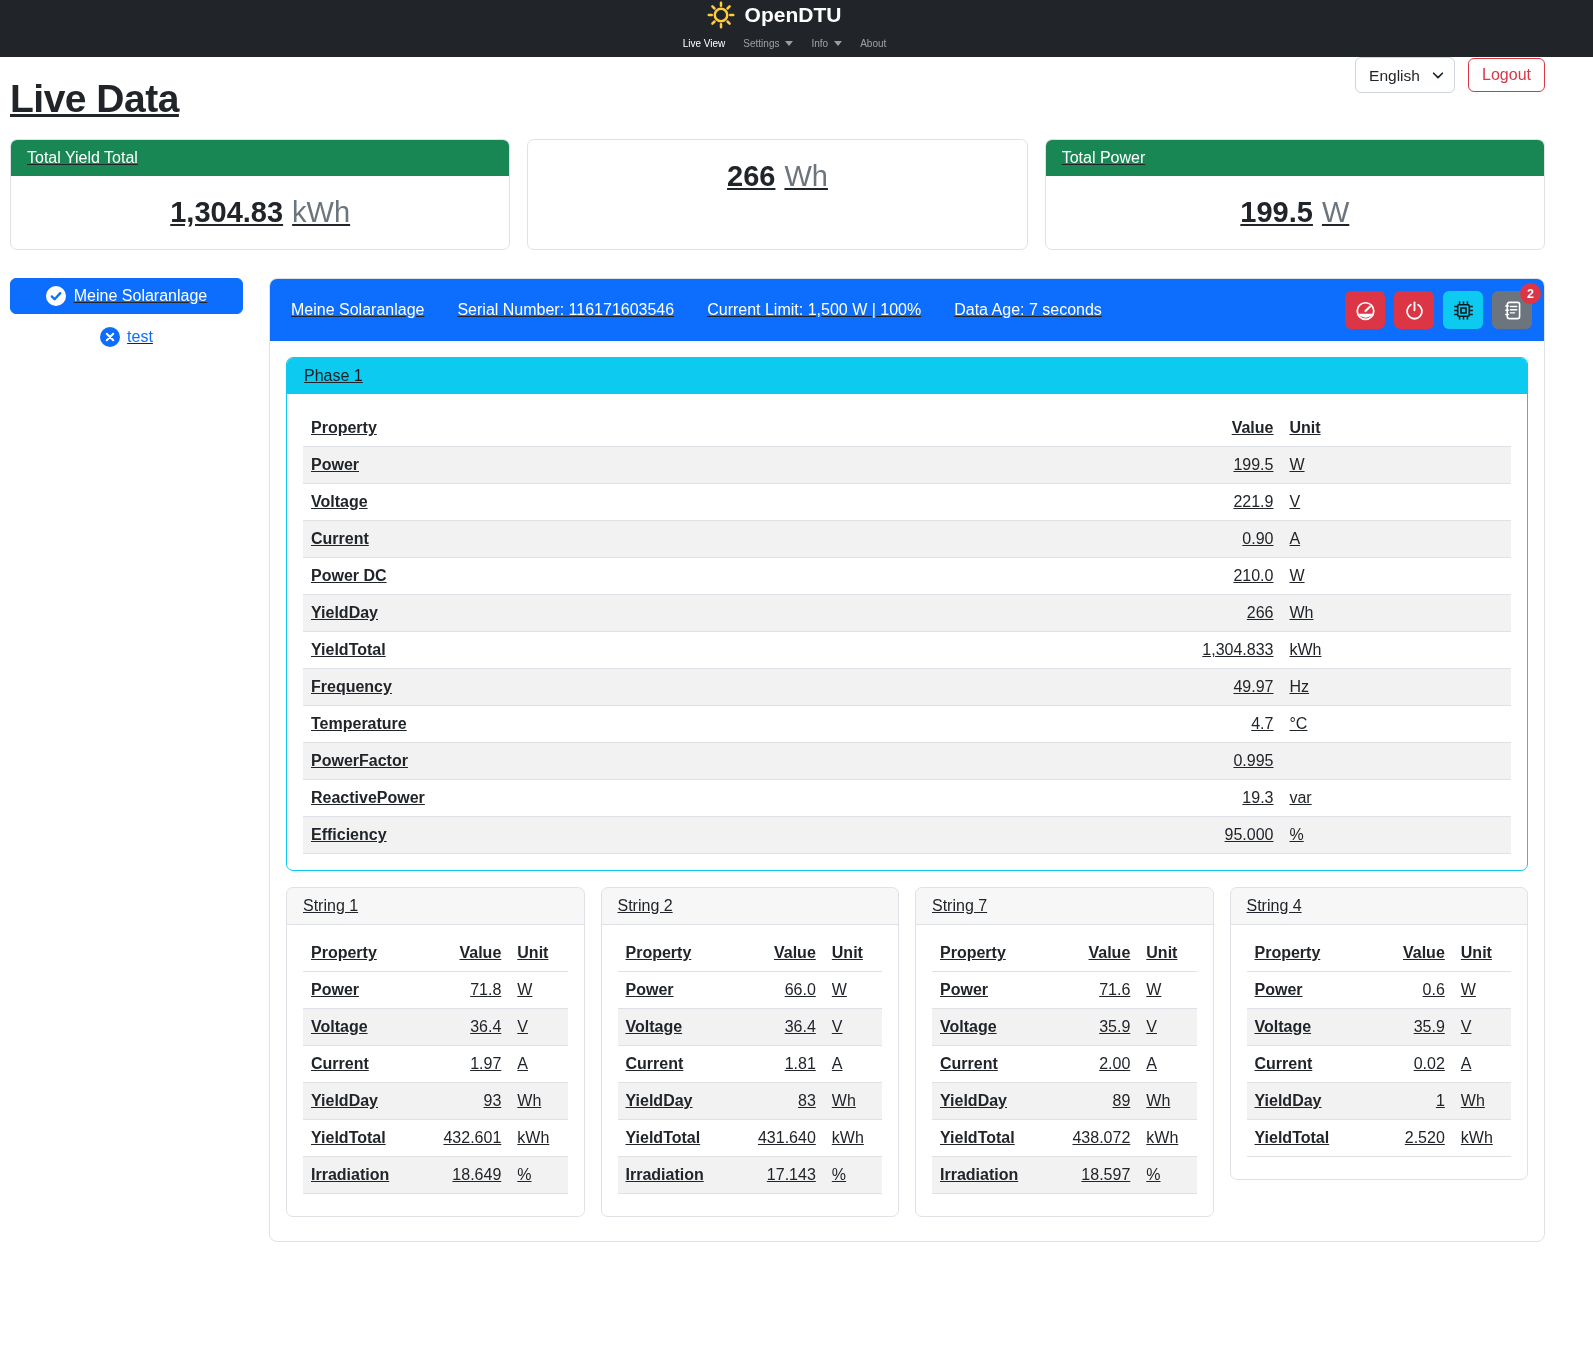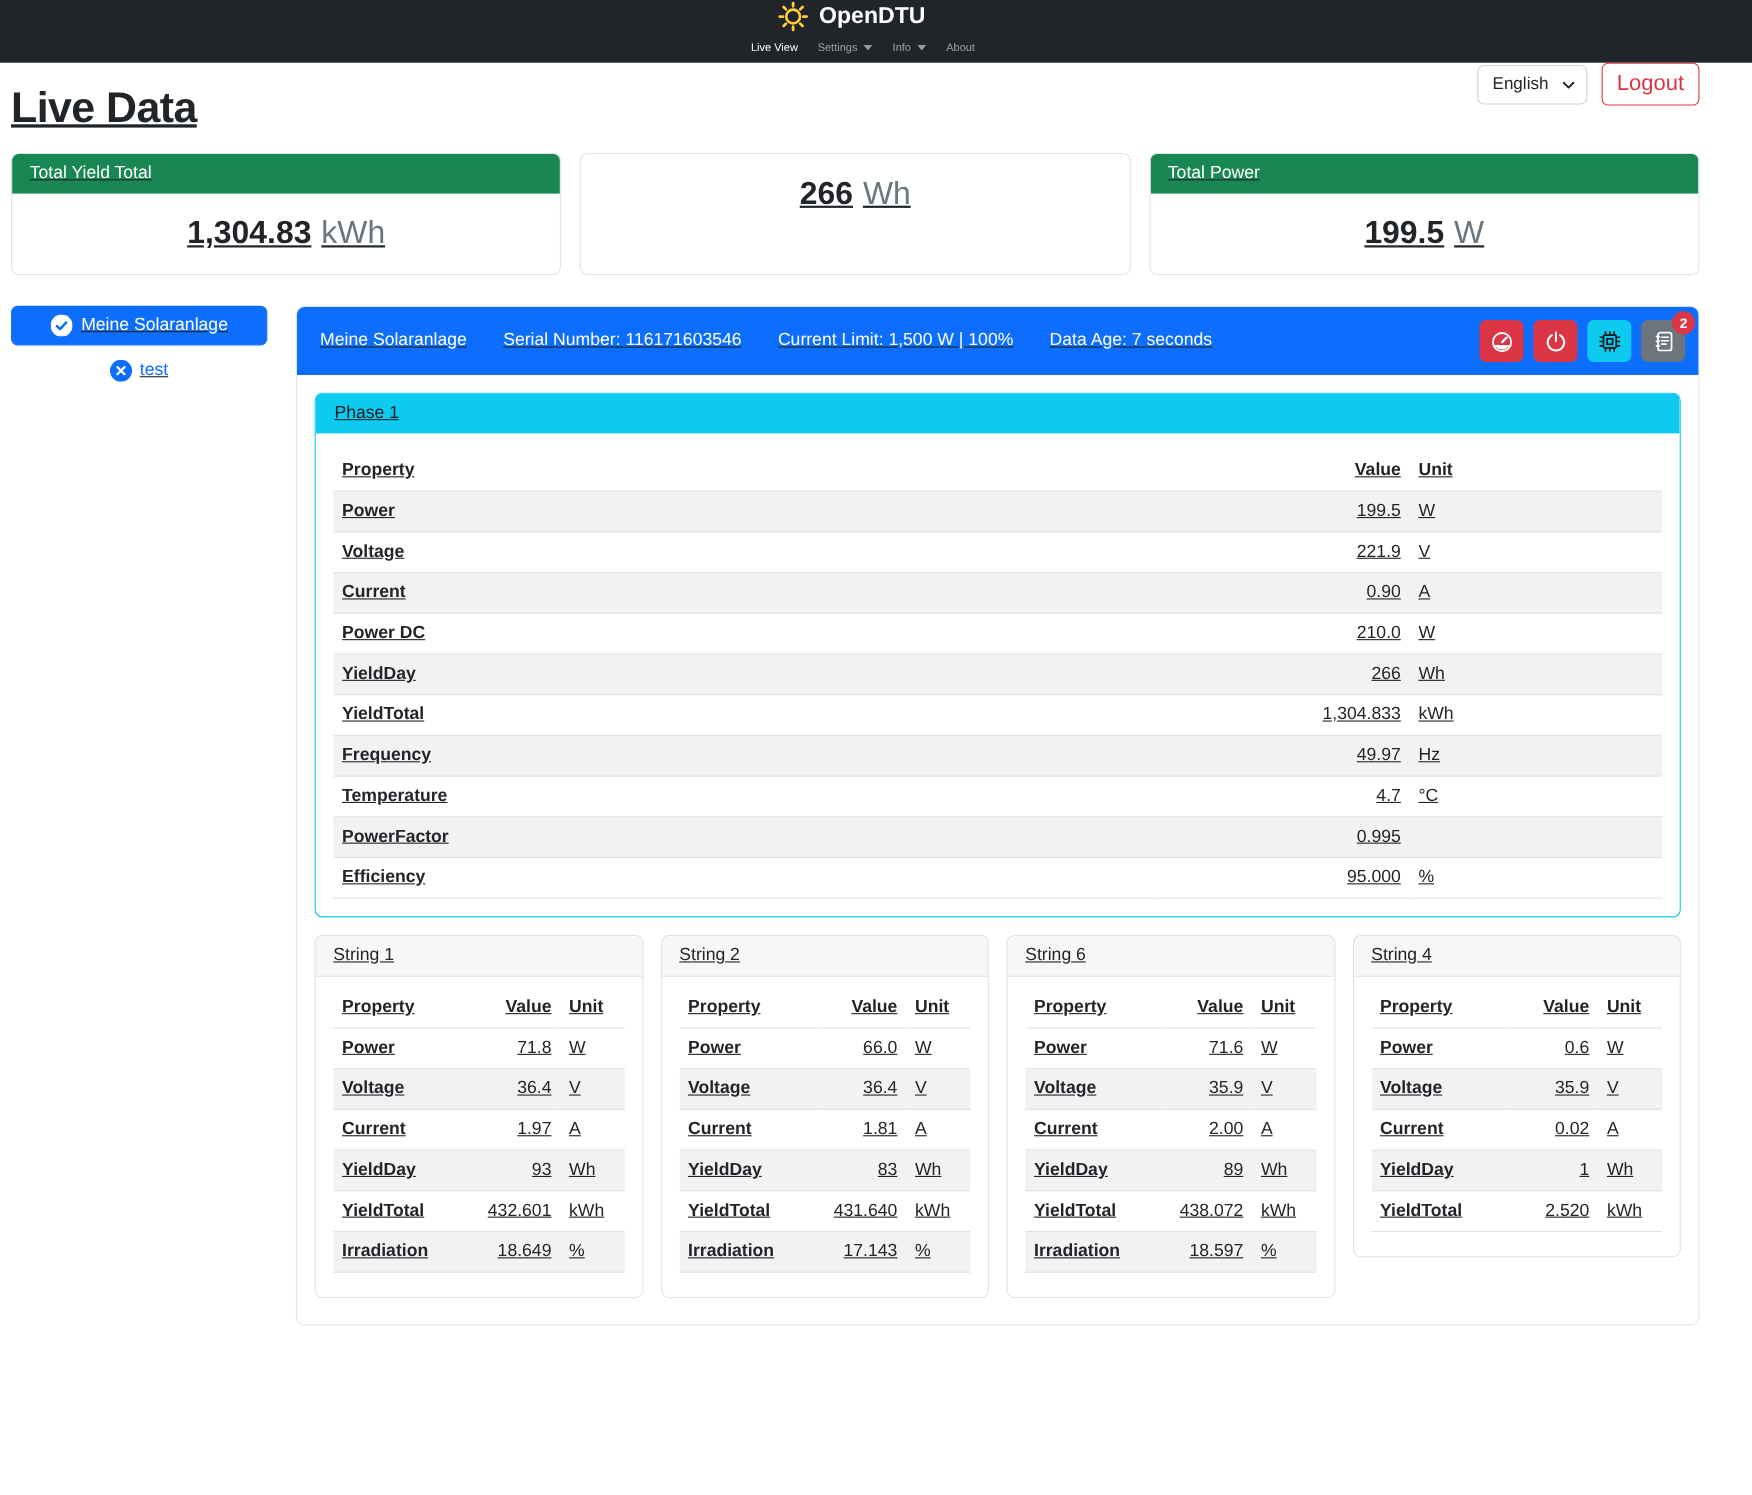--- a/index.html
+++ b/index.html
@@ -10,21 +10,21 @@
   .navbar { background:#212529; height:57px; display:flex; align-items:center; padding:0 48px 0 24px;flex-direction:column; }
   .brand { display:flex; align-items:center; gap:9px; color:#fff; font-size:21px; font-weight:700; margin-right:22px; cursor:pointer; }
   .nav-links { display:flex; align-items:center; list-style:none; }
   .nav-link { color:rgba(255,255,255,.55); font-size:10px; padding:8px 9px; cursor:pointer; display:flex; align-items:center; }
   .nav-link.active { color:#fff; }
   .caret { display:inline-block; width:0; height:0; border-left:4.5px solid transparent; border-right:4.5px solid transparent; border-top:5px solid currentColor; margin-left:6px; }
   .nav-right { margin-left:auto; display:flex; align-items:center; gap:13px; }
   .select-wrap { position:relative; }
   .select-wrap select { appearance:none; -webkit-appearance:none; background:#fff; border:1px solid #ced4da; border-radius:6px; font-family:inherit; font-size:15.5px; color:#212529; padding:6px 34px 6px 13px; height:36px; cursor:pointer; }
   .select-wrap svg { position:absolute; right:10px; top:11px; pointer-events:none; }
-  .btn-logout { background:transparent; border:1px solid #dc3545; color:#dc3545; font-family:inherit; font-size:20px; border-radius:6px; padding:7px 13px; cursor:pointer; }
+  .btn-logout { background:transparent; border:1px solid #dc3545; color:#dc3545; font-family:inherit; font-size:16px; border-radius:6px; padding:7px 13px; cursor:pointer; }
 
   
   .page { padding:0 48px 14px 10px;text-decoration:underline; }
   h1.page-title { font-size:39px; font-weight:700; margin:20px 0 18px; letter-spacing:-0.5px; }
 
   
   .summary-row { display:grid; grid-template-columns:repeat(3,1fr); gap:17px; margin-bottom:28px; }
   .sum-card { border:1px solid #dee2e6; border-radius:7px; background:#fff; overflow:hidden; }
   .sum-card .head { background:#198754; color:#fff; font-size:16px; padding:9px 16px; }
   .sum-card .body { padding:20px 16px; display:flex; justify-content:center; align-items:center; gap:9px; }
@@ -262,20 +262,25 @@
                     <th class="prop">Temperature</th>
                     <td class="val">4.7</td>
                     <td class="unit">°C</td>
                   </tr>
                   <tr>
                     <th class="prop">PowerFactor</th>
                     <td class="val">0.995</td>
                     <td class="unit"></td>
                   </tr>
                   <tr>
+                    <th class="prop">ReactivePower</th>
+                    <td class="val">19.3</td>
+                    <td class="unit">var</td>
+                  </tr>
+                  <tr>
                     <th class="prop">Efficiency</th>
                     <td class="val">95.000</td>
                     <td class="unit">%</td>
                   </tr>
                 </tbody>
             </table>
           </div>
         </div>
 
         <div class="strings-row">
@@ -368,21 +373,21 @@
                       <th class="prop">Irradiation</th>
                       <td class="val">17.143</td>
                       <td class="unit">%</td>
                     </tr>
                   </tbody>
               </table>
             </div>
           </div>
 
           <div class="string-card">
-            <div class="head">String 6</div>
+            <div class="head">String 7</div>
             <div class="body">
               <table class="data-table string-table">
                 <thead>
                   <tr>
                     <th class="col-prop">Property</th>
                     <th class="col-val">Value</th>
                     <th class="col-unit">Unit</th>
                   </tr>
                 </thead>
                 <tbody data-table="strings.2.rows">

